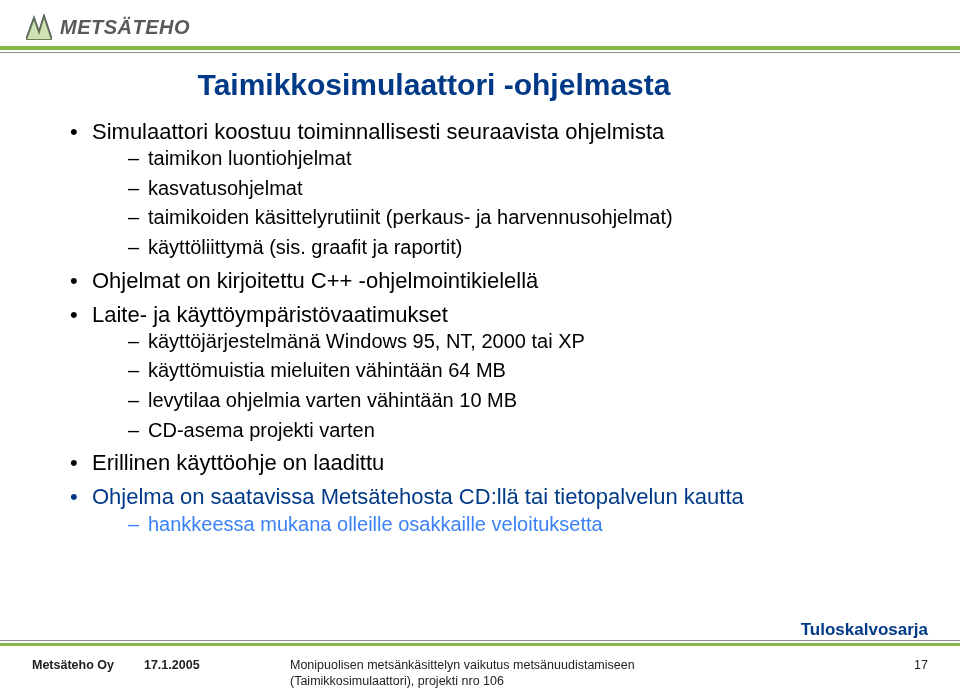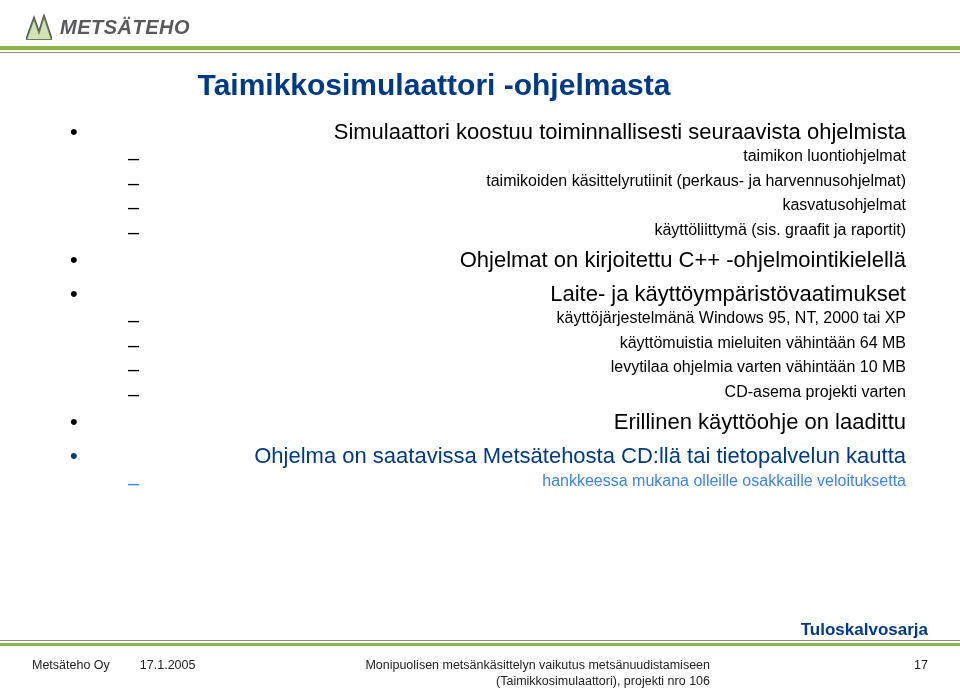--- a/index.html
+++ b/index.html
@@ -6,33 +6,33 @@
   html, body { width: 960px; height: 699px; font-family: Arial, Helvetica, sans-serif; background: #fff; overflow: hidden; }
   .slide { position: relative; width: 960px; height: 699px; background: #fff; }
   .header-bar { position: absolute; left: 0; top: 0; width: 814px; height: 56px; }
   .logo-block { position: absolute; left: 26px; top: 14px; display: flex; align-items: center; gap: 8px; }
   .logo-mark { width: 26px; height: 26px; position: relative; }
   .logo-text { font-family: "Arial Black", Arial, sans-serif; font-style: italic; font-weight: 900; font-size: 20px; letter-spacing: 0.5px; color: #58595b; }
   .header-lines { position: absolute; left: 0; top: 46px; width: 960px; }
   .line-green { height: 4px; background: #88b84a; }
   .line-thin { height: 1px; background: #8a8c8e; margin-top: 2px; }
   .title { position: absolute; left: 0; top: 68px; width: 868px; text-align: center; font-size: 30px; font-weight: 700; color: #003a87; }
-  .content { position: absolute; left: 66px; top: 118px; width: 840px; color: #000; font-size: 22px; line-height: 1.28; text-align: right; }
+  .content { position: absolute; left: 66px; top: 118px; width: 840px; color: #000; font-size: 22px; line-height: 1.28; }
   .content ul { list-style: none; }
   .b1 { position: relative; padding-left: 26px; margin-bottom: 6px; }
   .b1::before { content: "•"; position: absolute; left: 4px; top: 0; font-size: 22px; }
-  .b2 { position: relative; padding-left: 56px; margin-bottom: 4px; font-size: 16px; }
+  .b2 { position: relative; padding-left: 56px; margin-bottom: 4px; font-size: 20px; }
   .b2::before { content: "–"; position: absolute; left: 36px; top: 0; font-size: 20px; }
   .b1a { color: #003a87; font-weight: 400; }
   .footer { position: absolute; left: 0; top: 640px; width: 960px; }
   .foot-line-thin { height: 1px; background: #8a8c8e; }
   .foot-line-green { height: 3px; background: #88b84a; margin-top: 2px; }
   .foot-row { position: absolute; left: 0; top: 654px; width: 960px; height: 40px; font-size: 12.5px; color: #222; }
-  .foot-left { position: absolute; left: 32px; top: 4px; display: flex; gap: 30px; }
-  .foot-center { position: absolute; left: 290px; top: 4px; width: 420px; text-align: right; line-height: 1.25; }
+  .foot-left { position: absolute; left: 32px; top: 4px; display: flex; gap: 30px; font-weight: bold; }
+  .foot-center { position: absolute; left: 290px; top: 4px; width: 420px; text-align: left; line-height: 1.25; }
   .foot-right-num { position: absolute; right: 32px; top: 4px; }
   .series { position: absolute; right: 32px; top: 620px; font-size: 17px; font-weight: 700; color: #003a87; }
 </style>
 </head>
 <body>
 
 <div class="slide">
 
   <div class="header-bar">
     <div class="logo-block">
@@ -50,22 +50,22 @@
     </div>
   </div>
 
   <div class="title">Taimikkosimulaattori -ohjelmasta</div>
 
   <div class="content">
     <ul>
       <li class="b1"><span>Simulaattori koostuu toiminnallisesti seuraavista ohjelmista</span>
         <ul>
           <li class="b2">taimikon luontiohjelmat</li>
+          <li class="b2">kasvatusohjelmat</li>
           <li class="b2">taimikoiden käsittelyrutiinit (perkaus- ja harvennusohjelmat)</li>
-          <li class="b2">kasvatusohjelmat</li>
           <li class="b2">käyttöliittymä (sis. graafit ja raportit)</li>
         </ul>
       </li>
       <li class="b1"><span>Ohjelmat on kirjoitettu C++ -ohjelmointikielellä</span></li>
       <li class="b1"><span>Laite- ja käyttöympäristövaatimukset</span>
         <ul>
           <li class="b2">käyttöjärjestelmänä Windows 95, NT, 2000 tai XP</li>
           <li class="b2">käyttömuistia mieluiten vähintään 64 MB</li>
           <li class="b2">levytilaa ohjelmia varten vähintään 10 MB</li>
           <li class="b2">CD-asema projekti varten</li>

